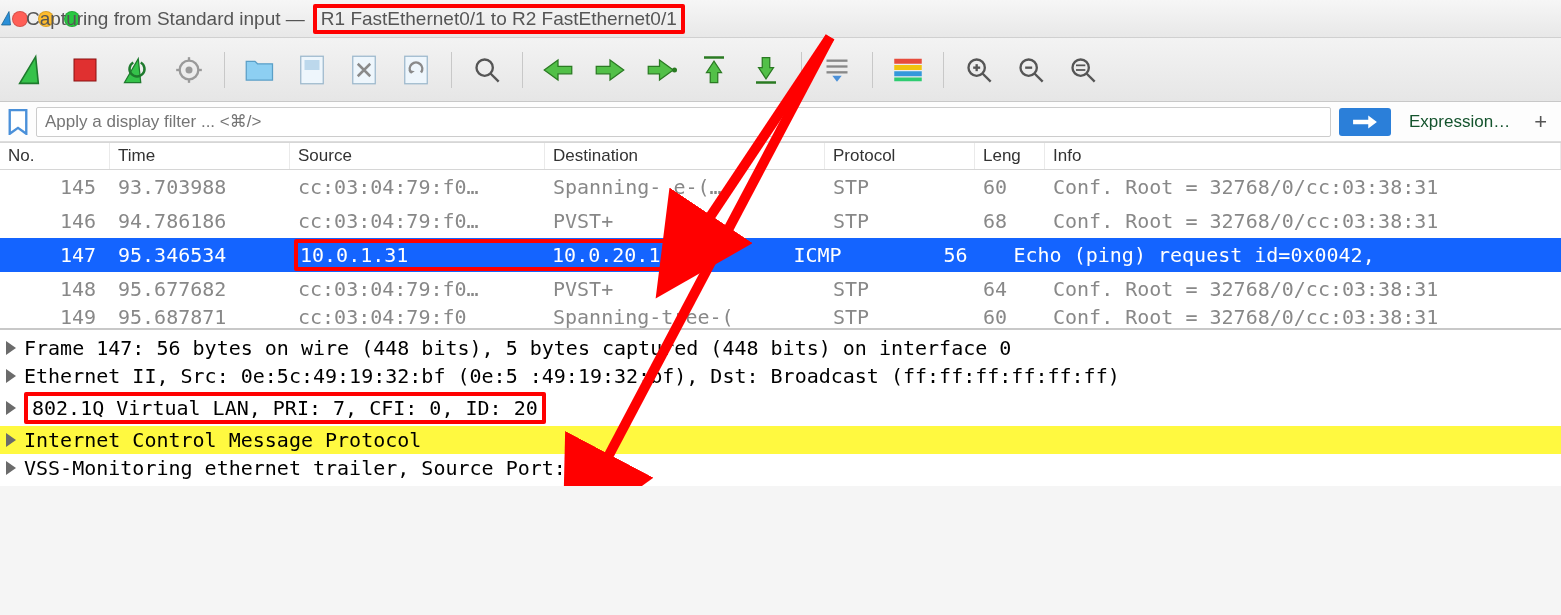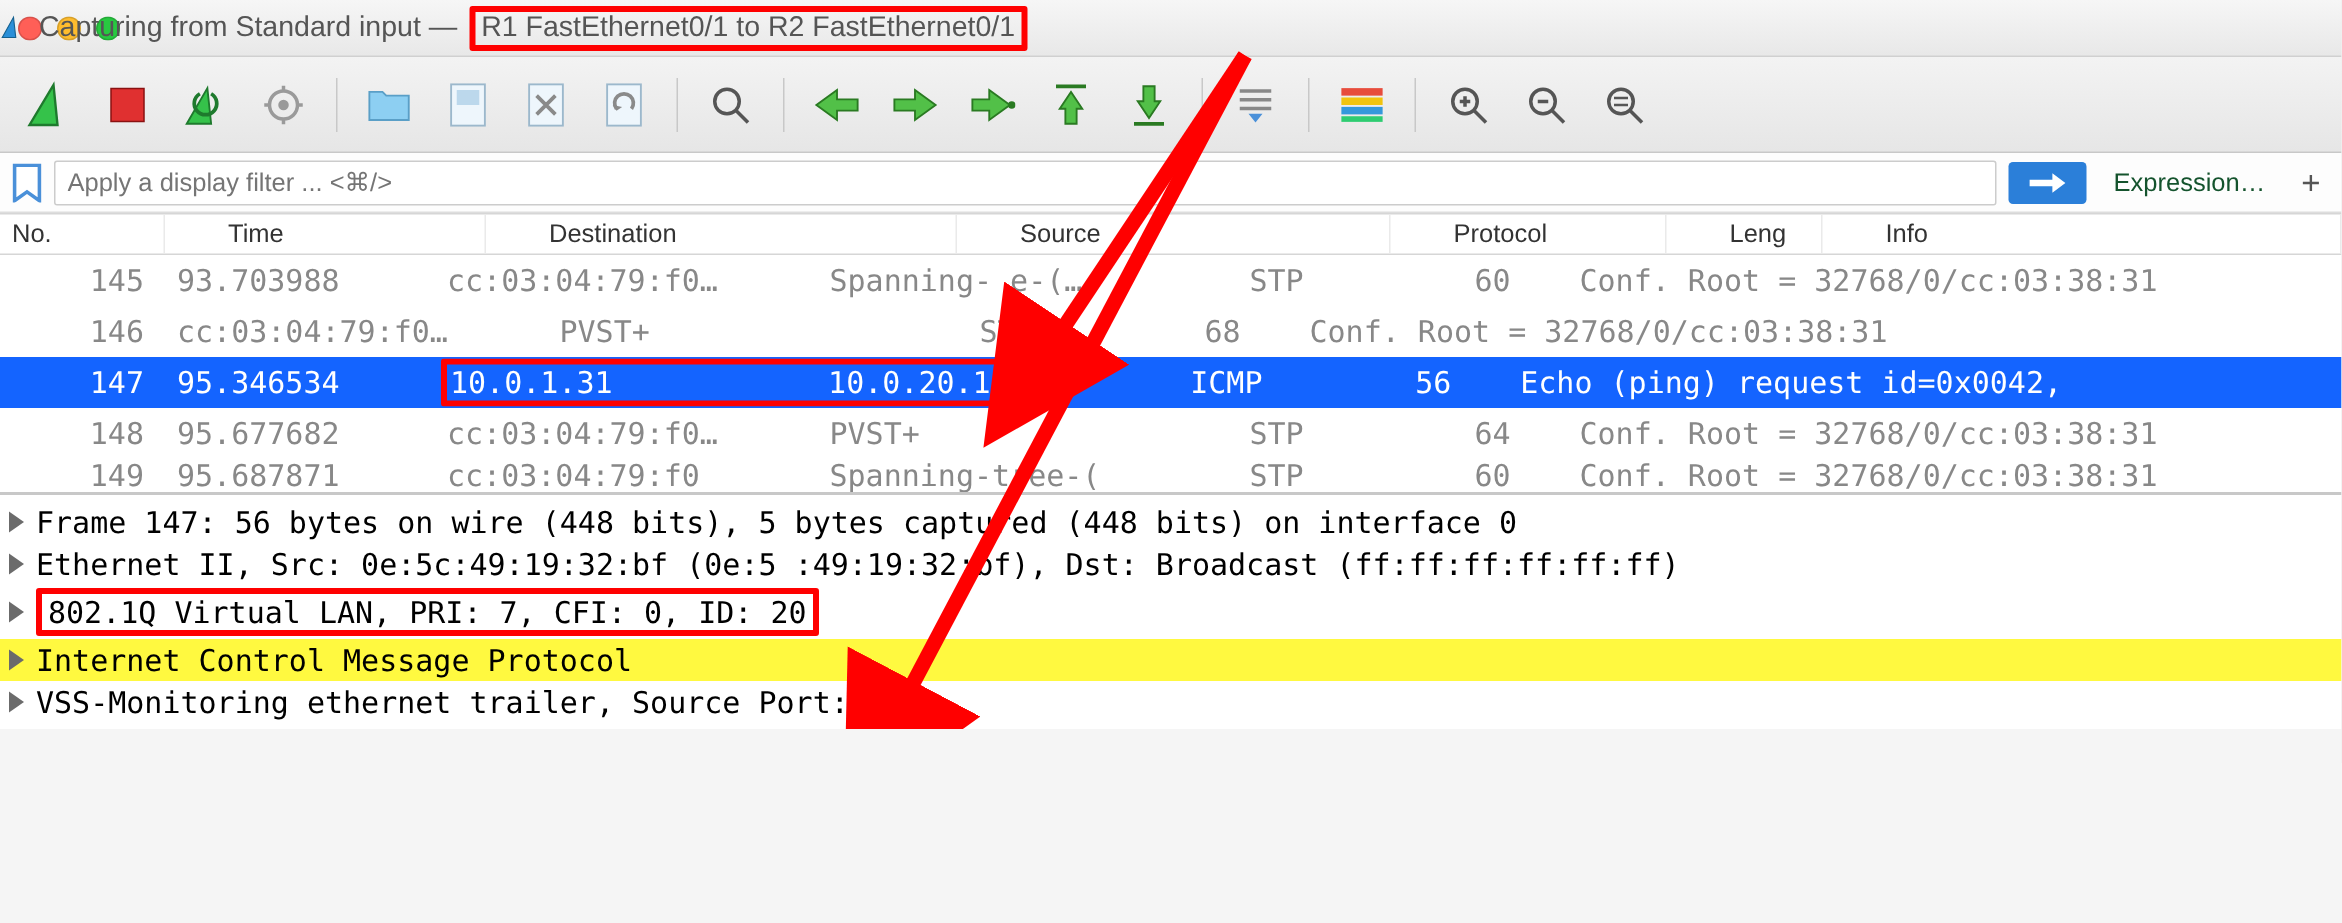--- a/index.html
+++ b/index.html
@@ -15,21 +15,21 @@
   .shark-small { width: 18px; height: 18px; }
   .toolbar { height: 64px; display: flex; align-items: center; gap: 6px; padding: 0 10px; background: linear-gradient(#f3f3f3,#e6e6e6); border-bottom: 1px solid #c8c8c8; }
   .tbtn { width: 46px; height: 46px; display: flex; align-items: center; justify-content: center; border-radius: 4px; }
   .sep { width: 1px; height: 36px; background: #c8c8c8; margin: 0 6px; }
   .filterbar { height: 40px; display: flex; align-items: center; padding: 0 8px; background: #fdfdfd; border-bottom: 1px solid #ddd; gap: 8px; }
   .bookmark { width: 20px; height: 26px; }
   .filter-input { flex: 1; height: 30px; border: 1px solid #ccc; border-radius: 2px; padding: 0 8px; font-size: 17px; color: #999; background: #fff; }
   .arrow-btn { width: 52px; height: 28px; background: #2b7fd9; border-radius: 3px; display: flex; align-items: center; justify-content: center; }
   .expr { font-size: 17px; color: #14532d; padding: 0 10px; }
   .plus { font-size: 22px; color: #555; padding: 0 6px; }
-  .columns { display: flex; height: 28px; background: #fff; border-top: 1px solid #d6d6d6; border-bottom: 1px solid #d6d6d6; font-size: 17px; color: #333; gap: 34px; }
+  .columns { display: flex; height: 28px; background: #fff; border-top: 1px solid #d6d6d6; border-bottom: 1px solid #d6d6d6; font-size: 17px; color: #333; }
   .col { padding: 3px 8px; border-right: 1px solid #eaeaea; }
   .c-no { width: 110px; text-align: left; padding-left: 8px;} .c-time { width: 180px; } .c-src { width: 255px; } .c-dst { width: 280px; } .c-proto { width: 150px; } .c-len { width: 70px; } .c-info { flex: 1; }
   .packet-list { font-family: "Menlo","Consolas",monospace; font-size: 20px; background: #fff; }
   .row { display: flex; height: 34px; align-items: center; color: #888; }
   .row .c-no { text-align: right; padding-right: 14px; }
   .row.selected { background: #1464ff; color: #fff; }
   .row.selected .cell { color: #fff; }
   .cell { padding: 0 8px; white-space: nowrap; overflow: hidden; }
   .srcdst-hl { border: 4px solid #ff0000; border-radius: 2px; padding: 0 2px; display: inline-block; }
   .src-inner { display:inline-block; width: 240px; }
@@ -211,39 +211,40 @@
     </div>
     <span class="expr">Expression…</span>
     <span class="plus">+</span>
   </div>
 
   <div class="arrow-container">
 
   <div class="columns">
     <div class="col c-no">No.</div>
     <div class="col c-time">Time</div>
+    <div class="col c-src">Source</div>
     <div class="col c-dst">Destination</div>
-    <div class="col c-src">Source</div>
     <div class="col c-proto">Protocol</div>
     <div class="col c-len">Leng</div>
     <div class="col c-info">Info</div>
   </div>
 
   <div class="packet-list">
     <div class="row">
       <div class="cell c-no">145</div>
       <div class="cell c-time">93.703988</div>
       <div class="cell c-src">cc:03:04:79:f0…</div>
       <div class="cell c-dst">Spanning-    e-(…</div>
       <div class="cell c-proto">STP</div>
       <div class="cell c-len">60</div>
       <div class="cell c-info">Conf. Root = 32768/0/cc:03:38:31</div>
     </div>
     <div class="row">
       <div class="cell c-no">146</div>
+      <div class="cell c-time">94.786186</div>
       <div class="cell c-src">cc:03:04:79:f0…</div>
       <div class="cell c-dst">PVST+</div>
       <div class="cell c-proto">STP</div>
       <div class="cell c-len">68</div>
       <div class="cell c-info">Conf. Root = 32768/0/cc:03:38:31</div>
     </div>
     <div class="row selected">
       <div class="cell c-no">147</div>
       <div class="cell c-time">95.346534</div>
       <div class="cell" style="padding:0 4px;">

